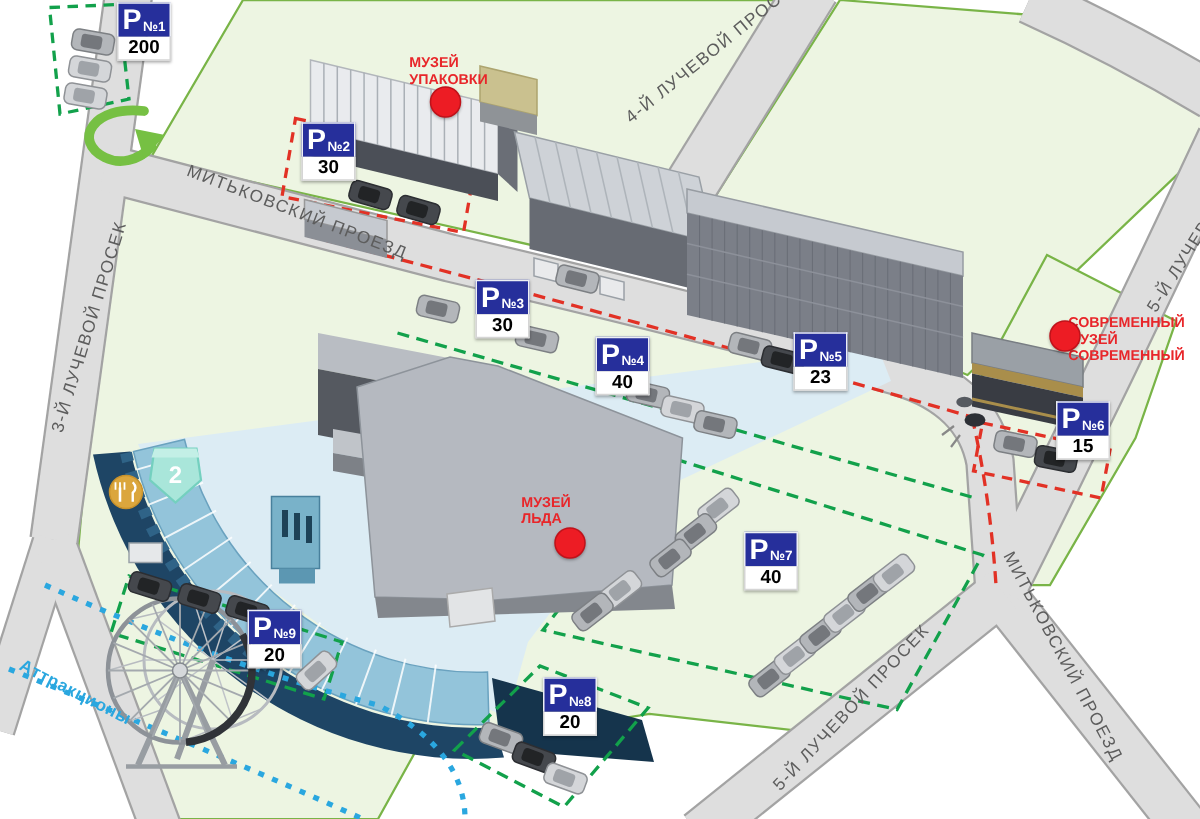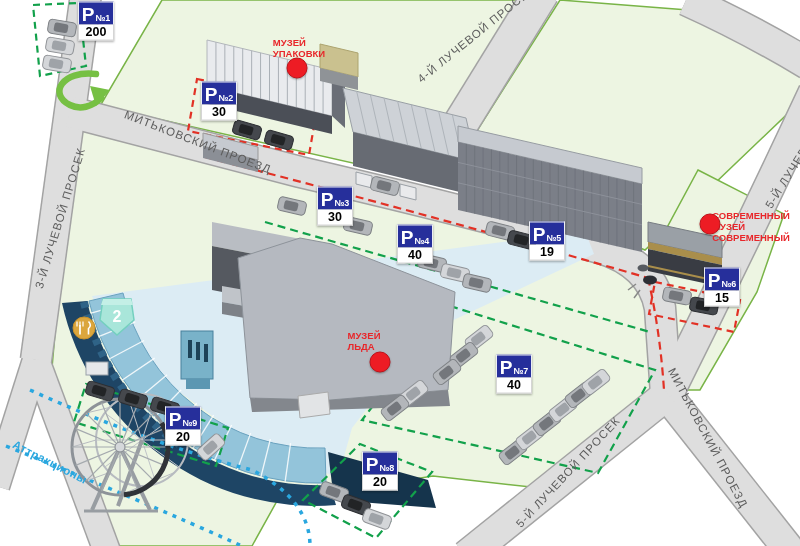--- a/index.html
+++ b/index.html
@@ -437,21 +437,21 @@
           <span class="pletter">P</span>
           <span class="pnum">№4</span>
         </div>
         <div class="pcnt">40</div>
       </div>
       <div class="psign" style="left: 547px; top: 241px;">
         <div class="pbox">
           <span class="pletter">P</span>
           <span class="pnum">№5</span>
         </div>
-        <div class="pcnt">19</div>
+        <div class="pcnt">23</div>
       </div>
       <div class="psign" style="left: 722px; top: 287px;">
         <div class="pbox">
           <span class="pletter">P</span>
           <span class="pnum">№6</span>
         </div>
         <div class="pcnt">15</div>
       </div>
       <div class="psign" style="left: 514px; top: 374px;">
         <div class="pbox">

